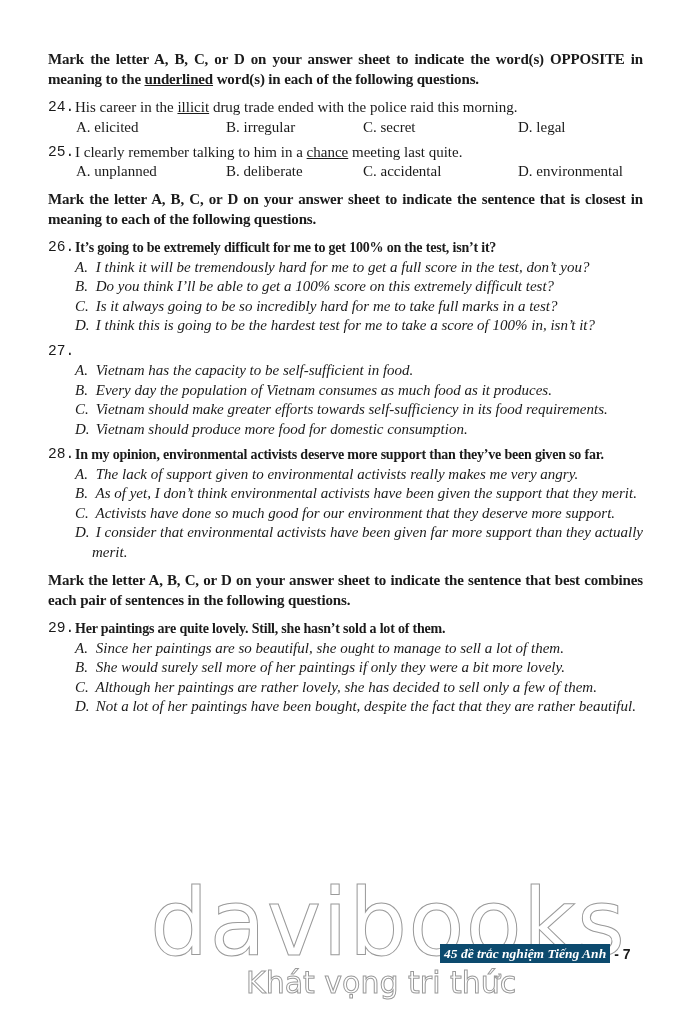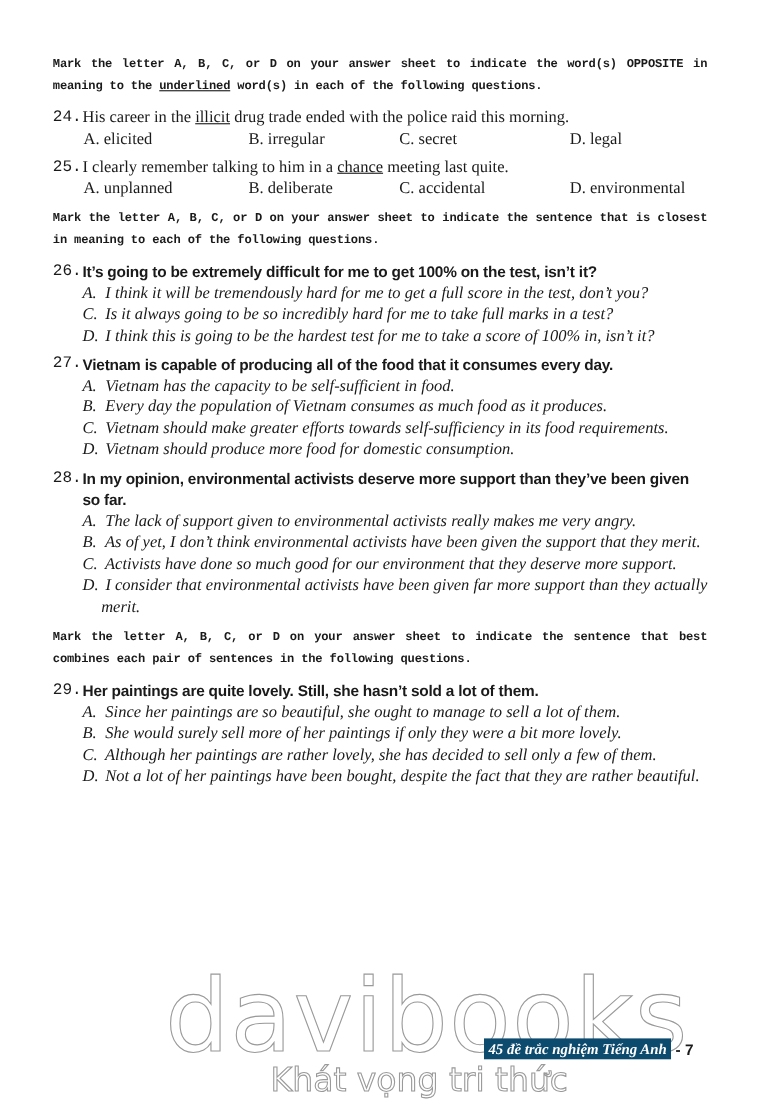--- a/index.html
+++ b/index.html
@@ -2,32 +2,32 @@
 <html><head>
   <meta charset="utf-8">
   <style>
     html, body { margin: 0; padding: 0; background: #ffffff; }
     body {
       width: 700px; height: 1013px; position: relative; overflow: hidden;
       color: #1a1a1a;
     }
     .page { position: absolute; left: 48px; top: 50px; width: 595px; }
     .instr {
-      font-family: Liberation Mono, monospace; font-weight: bold;
-      font-size: 11px; line-height: 19.5px; text-align: justify; margin: 0 0 9px 0;
+      font-family: Liberation Serif, serif; font-weight: bold;
+      font-size: 15px; line-height: 19.5px; text-align: justify; margin: 0 0 9px 0;
       letter-spacing: -0.15px;
     }
     .instr u { text-decoration: underline; }
     .q { margin: 0 0 6px 0; }
     .q-stem {
       display: flex; font-size: 14.6px; line-height: 19.5px;
     }
     .q-num { font-family: Liberation Mono, monospace; width: 27px; flex: none; }
     .q-text-serif { font-family: "Liberation Serif", serif; font-size: 15px; }
-    .q-text-bold { font-family: Liberation Sans, sans-serif; font-weight: bold; font-size: 14px; letter-spacing: -0.2px; }
+    .q-text-bold { font-family: Liberation Serif, serif; font-weight: bold; font-size: 14px; letter-spacing: -0.2px; }
     .q-text-serif u { }
     .opts-row {
       display: grid; grid-template-columns: 150px 137px 155px 150px;
       padding-left: 28px; font-family: "Liberation Serif", serif; font-size: 15px; line-height: 19px;
     }
     .opt {
       font-family: "Liberation Serif", serif; font-size: 15px; line-height: 19.5px;
       padding-left: 44px; text-indent: -17px; text-align: justify; margin-left: 0; font-style: italic;
     }
     .opt .ltr { display: inline-block; width: 17px; text-indent: 0; }
@@ -86,28 +86,28 @@
   </div>
 
   <p class="instr">Mark the letter A, B, C, or D on your answer sheet to indicate the sentence that is closest in meaning to each of the following questions.</p>
 
   <div class="q">
     <div class="q-stem">
       <span class="q-num">26.</span>
       <span class="q-text-bold">It’s going to be extremely difficult for me to get 100% on the test, isn’t it?</span>
     </div>
     <div class="opt"><span class="ltr">A.</span> <span>I think it will be tremendously hard for me to get a full score in the test, don’t you?</span></div>
+    <div class="opt"><span class="ltr">B.</span> <span>Do you think I’ll be able to get a 100% score on this extremely difficult test?</span></div>
     <div class="opt"><span class="ltr">C.</span> <span>Is it always going to be so incredibly hard for me to take full marks in a test?</span></div>
     <div class="opt"><span class="ltr">D.</span> <span>I think this is going to be the hardest test for me to take a score of 100% in, isn’t it?</span></div>
   </div>
 
   <div class="q">
     <div class="q-stem">
       <span class="q-num">27.</span>
-      <span class="q-text-bold">Vietnam is capable of producing all of the food that it consumes every day.</span>
     </div>
     <div class="opt"><span class="ltr">A.</span> <span>Vietnam has the capacity to be self-sufficient in food.</span></div>
     <div class="opt"><span class="ltr">B.</span> <span>Every day the population of Vietnam consumes as much food as it produces.</span></div>
     <div class="opt"><span class="ltr">C.</span> <span>Vietnam should make greater efforts towards self-sufficiency in its food requirements.</span></div>
     <div class="opt"><span class="ltr">D.</span> <span>Vietnam should produce more food for domestic consumption.</span></div>
   </div>
 
   <div class="q" style="margin-bottom:9px">
     <div class="q-stem">
       <span class="q-num">28.</span>

